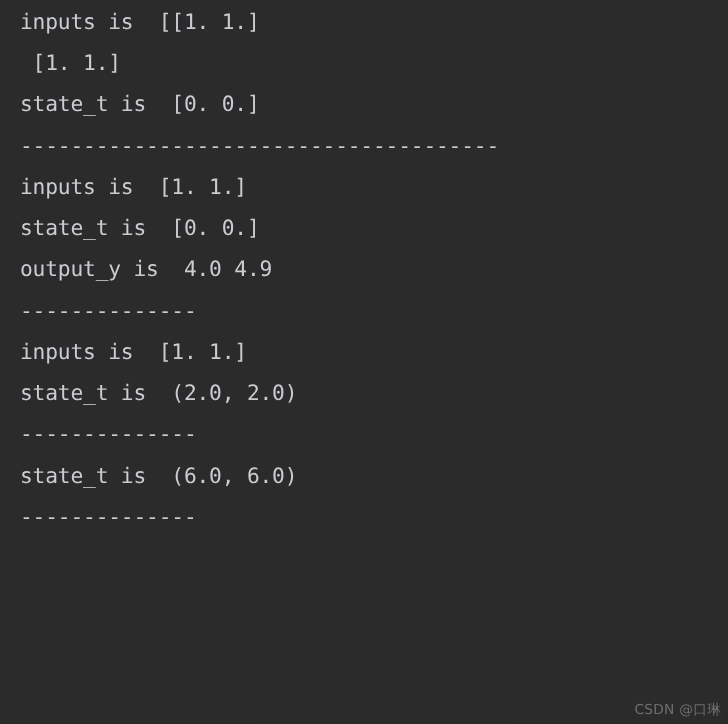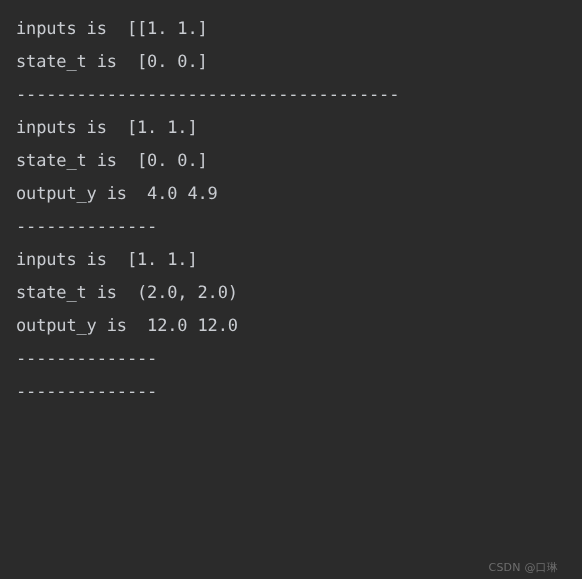--- a/index.html
+++ b/index.html
@@ -13,58 +13,59 @@
     background: #2b2b2b;
     overflow: hidden;
     font-family: "DejaVu Sans Mono", "Liberation Mono", monospace;
   }
   .console {
     position: relative;
     width: 582px;
     height: 579px;
     background: #2b2b2b;
     box-sizing: border-box;
-    padding: 13px 0 0 16px;
+    padding: 2px 0 0 16px;
   }
   .line {
     font-family: "DejaVu Sans Mono", "Liberation Mono", monospace;
     font-size: 17px;
     line-height: 33px;
     height: 33px;
     color: #c9ccd1;
     white-space: pre;
     letter-spacing: -0.15px;
     text-rendering: geometricPrecision;
   }
   .line.sep {
     color: #c9ccd1;
   }
   .watermark {
     position: absolute;
-    right: 24px;
+    right: 5px;
     bottom: 4px;
     font-family: "DejaVu Sans", "Liberation Sans", sans-serif;
     font-size: 11px;
     color: #6e6e6e;
     white-space: pre;
     letter-spacing: 0.2px;
   }
 </style>
 </head>
 <body>
 
 <div class="console">
   <div class="lines">
       <div class="line">inputs is  [[1. 1.]</div>
+      <div class="line"> [1. 1.]</div>
       <div class="line">state_t is  [0. 0.]</div>
       <div class="line sep">--------------------------------------</div>
       <div class="line">inputs is  [1. 1.]</div>
       <div class="line">state_t is  [0. 0.]</div>
       <div class="line">output_y is  4.0 4.9</div>
       <div class="line sep">--------------</div>
       <div class="line">inputs is  [1. 1.]</div>
       <div class="line">state_t is  (2.0, 2.0)</div>
-      <div class="line">output_y is  12.0 12.0</div>
       <div class="line sep">--------------</div>
+      <div class="line">state_t is  (6.0, 6.0)</div>
       <div class="line sep">--------------</div>
     </div>
   <div class="watermark">CSDN @口琳</div>
 </div>
 
 </body></html>

